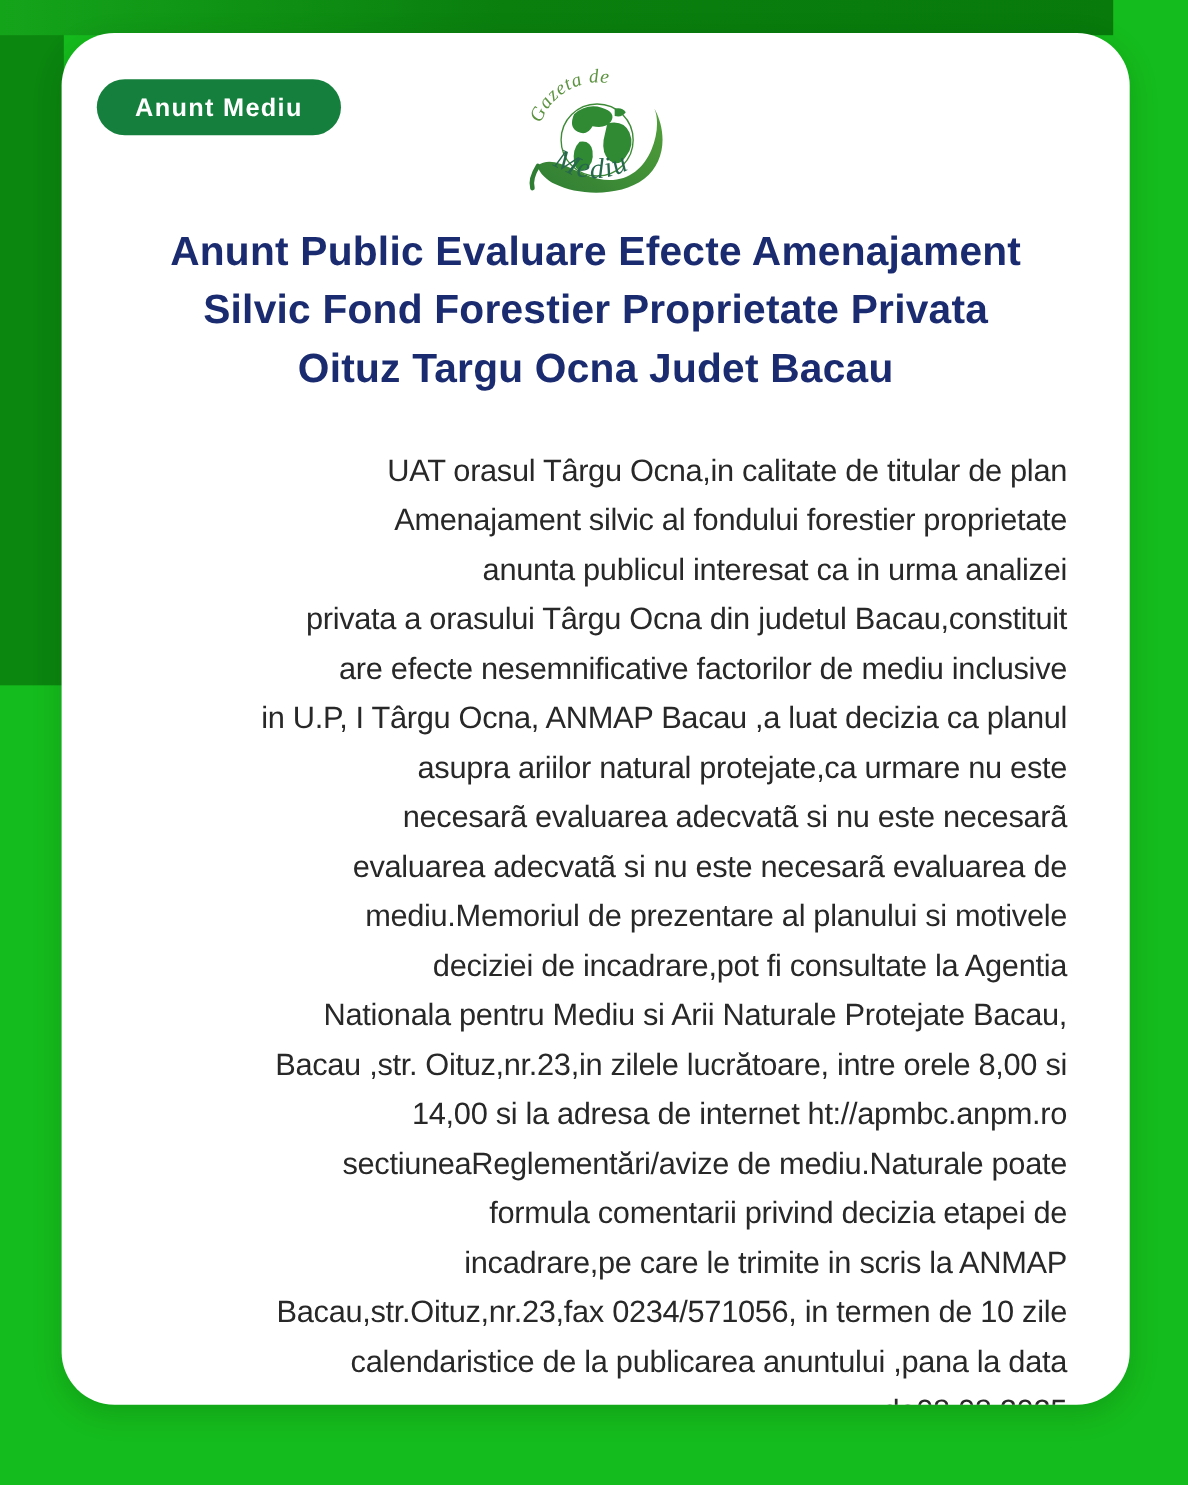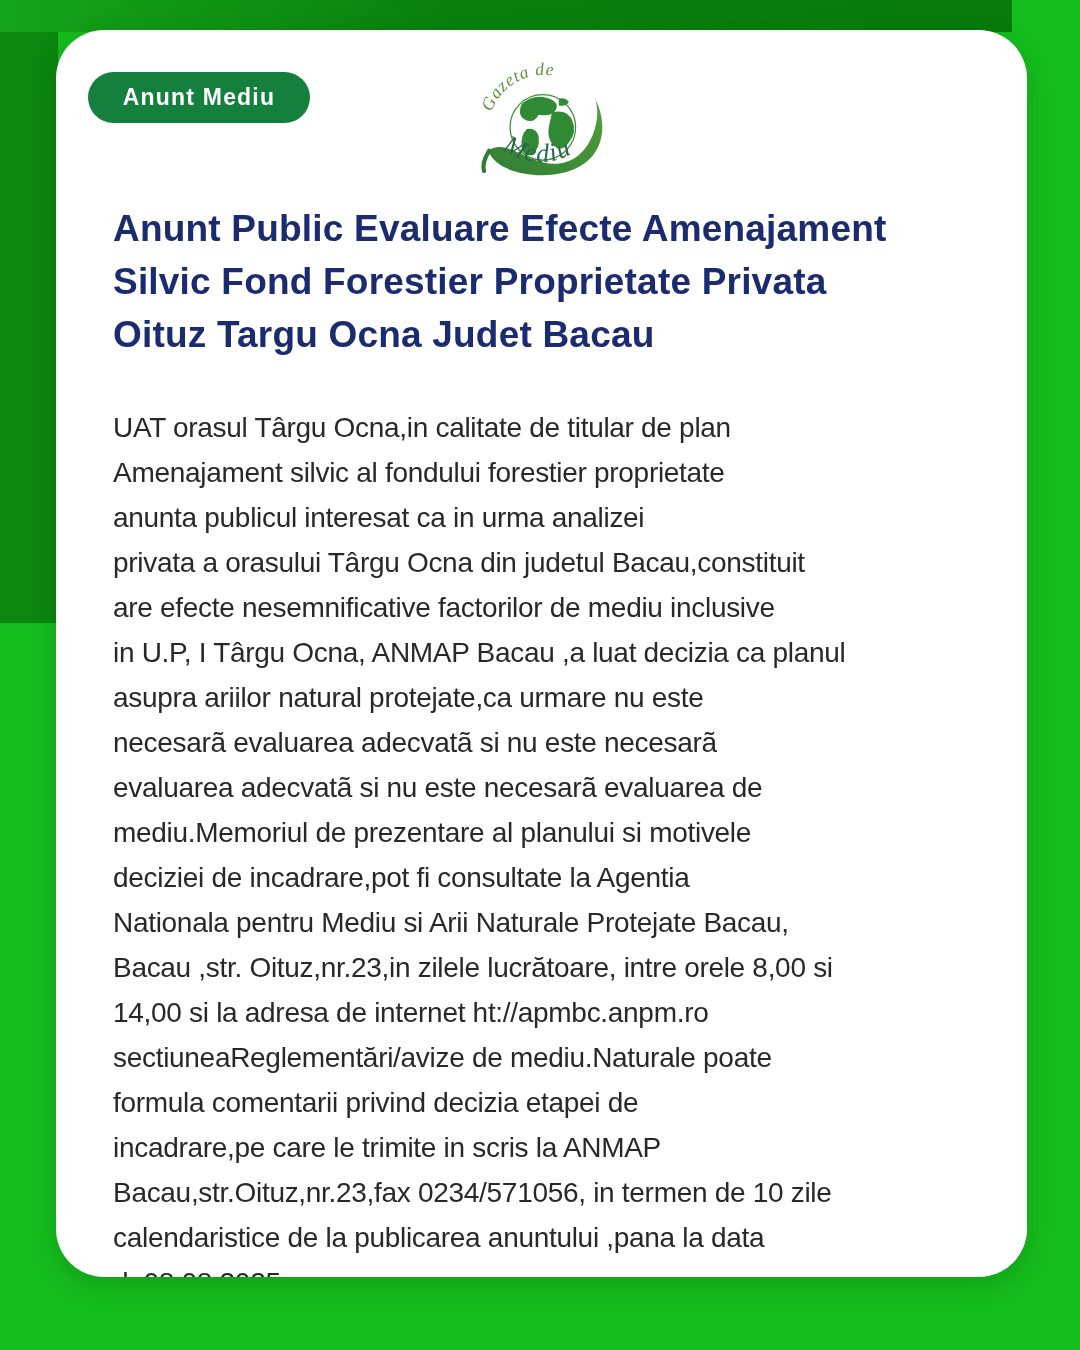--- a/index.html
+++ b/index.html
@@ -40,25 +40,25 @@
     display:flex; align-items:center; justify-content:center;
   }
   .logo-wrap svg { width:150px; height:126px; display:block; }
   .logo-arc-top { font-family:"Liberation Serif", serif; font-style:italic; font-size:21px; letter-spacing:1px; fill:#5C9340; }
   .logo-arc-bottom { font-family:"Liberation Serif", serif; font-style:italic; font-size:31px; letter-spacing:2px; fill:#26684B; }
 
   .title {
     margin-top:26px; color:#1B2B70; font-weight:700;
     font-size:37px; line-height:53px; letter-spacing:0.2px;
   }
-  .title-line { white-space:nowrap; }
+  .title-line { white-space:nowrap;text-align:center; }
 
   .body-text {
     margin-top:44px; color:#282828;
-    font-size:28px; line-height:45px; letter-spacing:-0.3px;
+    font-size:28px; line-height:45px; letter-spacing:-0.3px;text-align:right;
   }
   .body-line { white-space:nowrap; }
 </style>
 </head>
 <body>
 
 <div class="canvas">
 
   <div class="bg-left-strip"></div>
   <div class="bg-top-strip"></div>

